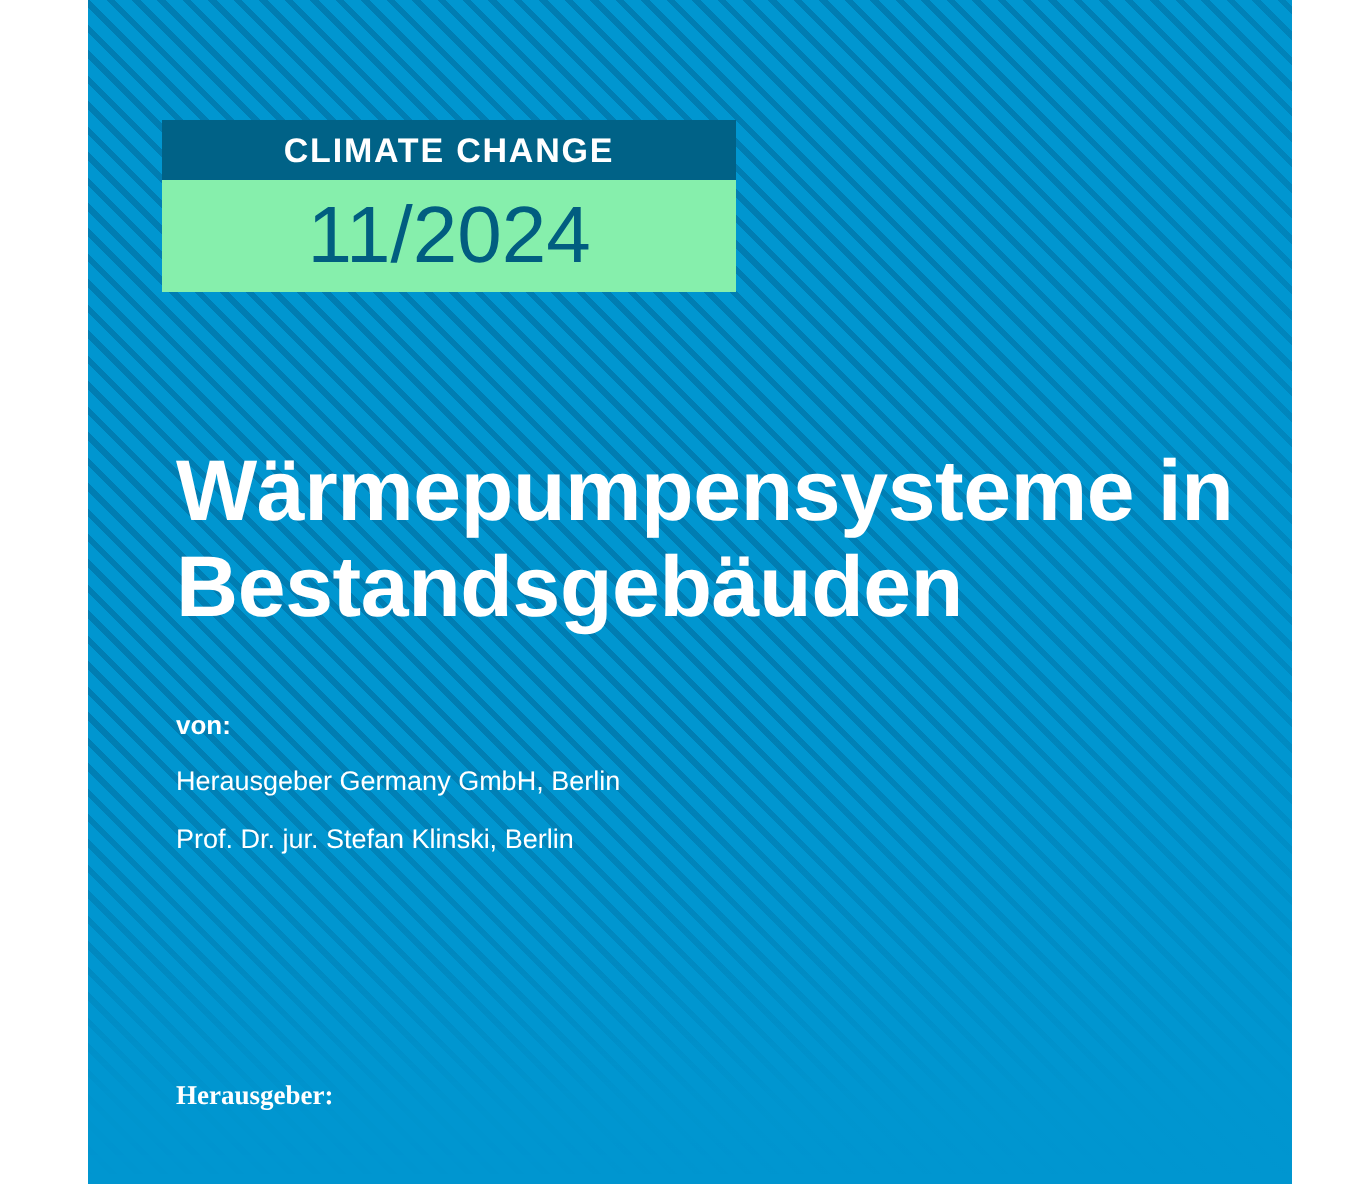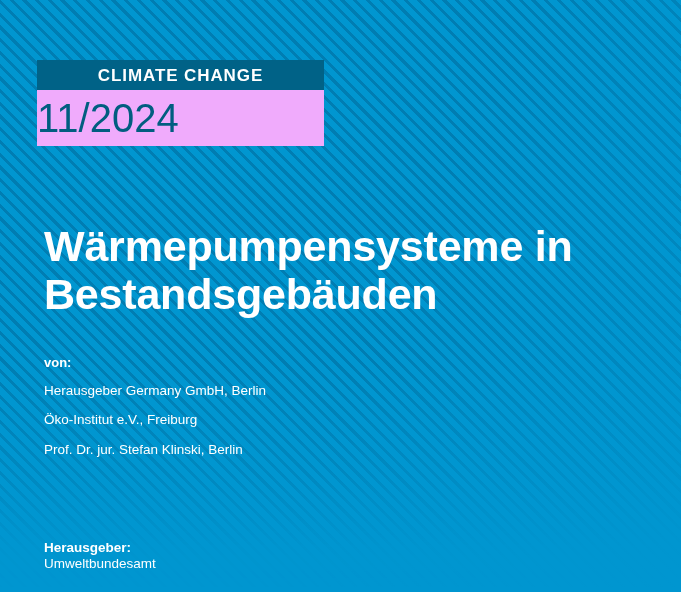--- a/index.html
+++ b/index.html
@@ -6,24 +6,25 @@
     margin: 0;
     padding: 0;
     background: #ffffff;
   }
   body {
     font-family: "Liberation Sans", sans-serif;
   }
 
   #cover {
     position: relative;
-    width: 681px;
+    width: 602px;
     height: 592px;
     overflow: hidden;
     background-color: #0096d0;
+    margin-left: 44px;
   }
 
   
   #stripes {
     position: absolute;
     inset: 0;
     background-image: repeating-linear-gradient(
       45deg,
       rgba(0, 70, 110, 0.00) 0px,
       rgba(0, 70, 110, 0.00) 2px,
@@ -72,25 +73,25 @@
     justify-content: center;
   }
   .badge-series {
     color: #ffffff;
     font-size: 17px;
     font-weight: bold;
     letter-spacing: 0.9px;
     line-height: 1;
   }
   .badge-bottom {
-    background: #f0abfc;
+    background: #86efac;
     height: 56px;
     display: flex;
     align-items: center;
-    justify-content: flex-start;
+    justify-content: center;
   }
   .badge-issue {
     color: #015d80;
     font-size: 40px;
     font-weight: 300;
     line-height: 1;
     letter-spacing: 0px;
   }
 
   
@@ -128,21 +129,21 @@
 
   
   .publisher {
     position: absolute;
     left: 44px;
     top: 540px;
     color: #ffffff;
     font-size: 13.5px;
     line-height: 16px;
   }
-  .publisher-label { font-weight: bold; display: block; }
+  .publisher-label { font-weight: bold; display: block; font-family: Liberation Serif, serif; }
   .publisher-name { display: block; }
 </style>
 </head>
 <body>
 
 <div id="cover">
 
   <div id="stripes"></div>
   <div id="stripes-fade-right"></div>
 
@@ -161,26 +162,24 @@
   </h1>
 
   <div class="authors">
     <div class="authors-label">von:</div>
 
     <div class="author-group">
       <span class="author-line">Herausgeber Germany GmbH, Berlin</span>
     </div>
 
     <div class="author-group">
-      <span class="author-line">Öko-Institut e.V., Freiburg</span>
     </div>
 
     <div class="author-group">
       <span class="author-line">Prof. Dr. jur. Stefan Klinski, Berlin</span>
     </div>
   </div>
 
   <div class="publisher">
     <span class="publisher-label">Herausgeber:</span>
-    <span class="publisher-name">Umweltbundesamt</span>
   </div>
 
 </div>
 
 </body></html>

